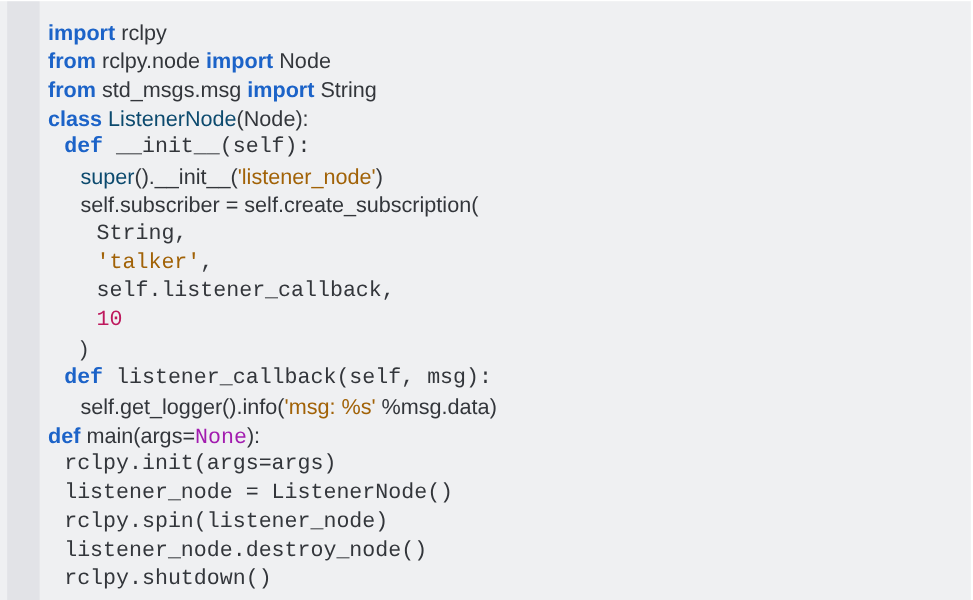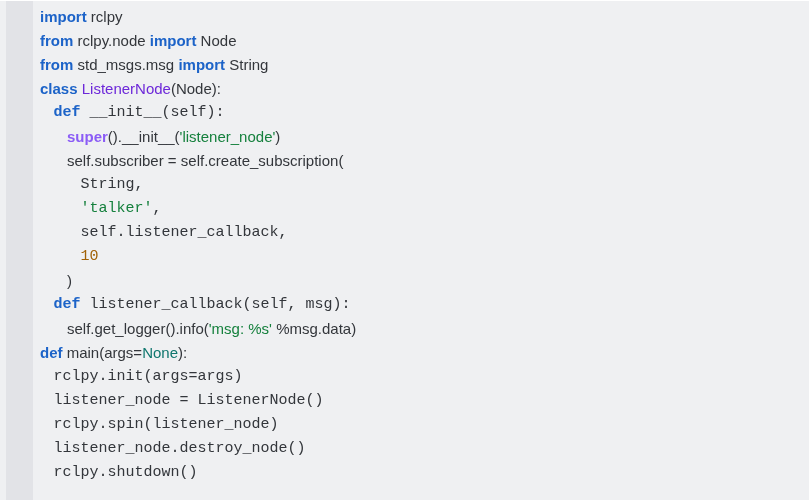--- a/index.html
+++ b/index.html
@@ -35,23 +35,23 @@
     width: 27px;
     background: #e2e3e7;
   }
 
   #code-lines {
     position: absolute;
     left: 33px;
     top: 0;
     right: 0;
     bottom: 0;
-    padding-top: 4px;
+    padding-top: 14px;
     font-family: "Liberation Sans", sans-serif;
-    font-size: 15px;
+    font-size: 18px;
     line-height: 24px;
     color: #33363b;
     white-space: pre;
   }
 
   .code-line {
     height: 24px;
     line-height: 24px;
     padding-left: 7px;
     white-space: pre;
@@ -59,25 +59,25 @@
 
   
   .ind-0 { padding-left: 7px;    }
   .ind-1 { padding-left: 20.5px; font-family: Liberation Mono, monospace; }
   .ind-2 { padding-left: 34px;   }
   .ind-3 { padding-left: 47.5px; font-family: Liberation Mono, monospace; }
 
   .tok { white-space: pre; }
 
   .t-kw      { color: #1c63c8; font-weight: bold; }
-  .t-builtin { color: #8b5cf6; font-weight: bold; }
-  .t-class   { color: #6d28d9; font-weight: normal; }
-  .t-string  { color: #15803d; font-weight: normal; }
-  .t-number  { color: #a16207; font-weight: normal; }
-  .t-const   { color: #0f766e; font-weight: normal; }
+  .t-builtin { color: #0c4a6e; font-weight: normal; }
+  .t-class   { color: #0c4a6e; font-weight: normal; }
+  .t-string  { color: #a16207; font-weight: normal; }
+  .t-number  { color: #be185d; font-weight: normal; }
+  .t-const   { color: #a21caf; font-weight: normal; font-family: Liberation Mono, monospace; }
   .t-plain   { color: #33363b; font-weight: normal; }
 </style>
 </head>
 <body>
 
 <div id="code-block">
   <div id="gutter"></div>
   <div id="code-lines"><div class="code-line ind-0"><span class="tok t-kw">import</span><span class="tok t-plain"> rclpy</span></div><div class="code-line ind-0"><span class="tok t-kw">from</span><span class="tok t-plain"> rclpy.node </span><span class="tok t-kw">import</span><span class="tok t-plain"> Node</span></div><div class="code-line ind-0"><span class="tok t-kw">from</span><span class="tok t-plain"> std_msgs.msg </span><span class="tok t-kw">import</span><span class="tok t-plain"> String</span></div><div class="code-line ind-0"><span class="tok t-kw">class</span><span class="tok t-plain"> </span><span class="tok t-class">ListenerNode</span><span class="tok t-plain">(Node):</span></div><div class="code-line ind-1"><span class="tok t-kw">def</span><span class="tok t-plain"> __init__(self):</span></div><div class="code-line ind-2"><span class="tok t-builtin">super</span><span class="tok t-plain">().__init__(</span><span class="tok t-string">'listener_node'</span><span class="tok t-plain">)</span></div><div class="code-line ind-2"><span class="tok t-plain">self.subscriber = self.create_subscription(</span></div><div class="code-line ind-3"><span class="tok t-plain">String,</span></div><div class="code-line ind-3"><span class="tok t-string">'talker'</span><span class="tok t-plain">,</span></div><div class="code-line ind-3"><span class="tok t-plain">self.listener_callback,</span></div><div class="code-line ind-3"><span class="tok t-number">10</span></div><div class="code-line ind-2"><span class="tok t-plain">)</span></div><div class="code-line ind-1"><span class="tok t-kw">def</span><span class="tok t-plain"> listener_callback(self, msg):</span></div><div class="code-line ind-2"><span class="tok t-plain">self.get_logger().info(</span><span class="tok t-string">'msg: %s'</span><span class="tok t-plain"> %msg.data)</span></div><div class="code-line ind-0"><span class="tok t-kw">def</span><span class="tok t-plain"> main(args=</span><span class="tok t-const">None</span><span class="tok t-plain">):</span></div><div class="code-line ind-1"><span class="tok t-plain">rclpy.init(args=args)</span></div><div class="code-line ind-1"><span class="tok t-plain">listener_node = ListenerNode()</span></div><div class="code-line ind-1"><span class="tok t-plain">rclpy.spin(listener_node)</span></div><div class="code-line ind-1"><span class="tok t-plain">listener_node.destroy_node()</span></div><div class="code-line ind-1"><span class="tok t-plain">rclpy.shutdown()</span></div></div>
 </div>
 

